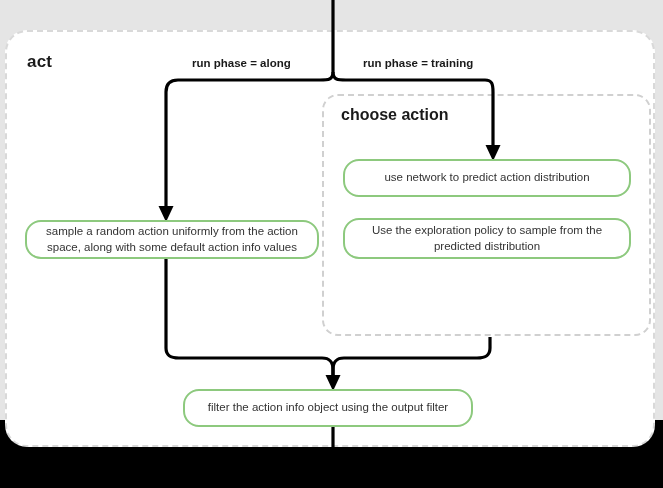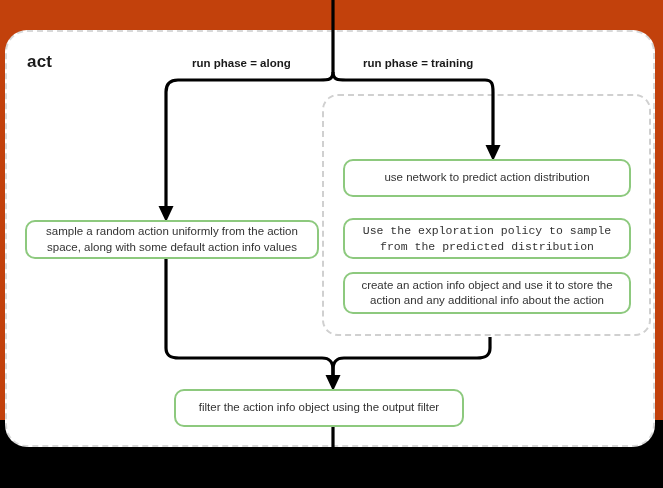--- a/index.html
+++ b/index.html
@@ -11,21 +11,21 @@
     width: 663px;
     height: 488px;
     overflow: hidden;
     font-family: "Liberation Sans", sans-serif;
   }
 
   #canvas {
     position: relative;
     width: 663px;
     height: 420px;
-    background: #c2410c;
+    background: #e5e5e5;
   }
 
   
   #act-container {
     position: absolute;
     left: 5px;
     top: 30px;
     width: 650px;
     height: 417px;
     background: #ffffff;
@@ -66,37 +66,37 @@
     font-weight: bold;
     color: #1a1a1a;
     line-height: 21px;
   }
 
   
   .gbox {
     position: absolute;
     background: #ffffff;
     border: 2px solid #8dc97e;
-    border-radius: 10px;
+    border-radius: 16px;
     box-sizing: border-box;
     display: flex;
     align-items: center;
     justify-content: center;
     text-align: center;
     color: #333333;
     font-size: 11.5px;
     line-height: 15.5px;
     padding: 2px 8px;
   }
 
   #box-sample      { left: 25px;  top: 220px; width: 294px; height: 39px; }
   #box-predict     { left: 343px; top: 159px; width: 288px; height: 38px; }
-  #box-explore     { left: 343px; top: 218px; width: 288px; height: 41px; font-family: Liberation Mono, monospace; }
+  #box-explore     { left: 343px; top: 218px; width: 288px; height: 41px; }
   #box-create      { left: 343px; top: 272px; width: 288px; height: 42px; }
-  #box-filter      { left: 174px; top: 389px; width: 290px; height: 38px; }
+  #box-filter      { left: 183px; top: 389px; width: 290px; height: 38px; }
 
   
   .edge-label {
     position: absolute;
     font-size: 11.5px;
     font-weight: bold;
     color: #1a1a1a;
     white-space: nowrap;
   }
   #label-heatup   { left: 192px; top: 57px; }
@@ -142,23 +142,23 @@
     <path class="edge" d="M 166,259 L 166,348 C 166,356 171,358 179,358 L 322,358 C 330,358 333,362 333,370 L 333,381"></path>
 
     <path class="edge" d="M 490,337 L 490,348 C 490,356 485,358 477,358 L 344,358 C 336,358 333,362 333,370 L 333,381"></path>
 
     <polygon class="arrowhead" points="333,391 325.5,375 340.5,375"></polygon>
 
     <path class="edge" d="M 333,427 L 333,488"></path>
   </svg>
 
   <div id="act-title">act</div>
+  <div id="choose-action-title">choose action</div>
 
   <div class="edge-label" id="label-heatup">run phase = along</div>
   <div class="edge-label" id="label-training">run phase = training</div>
 
   <div class="gbox" id="box-sample">sample a random action uniformly from the action space, along with some default action info values</div>
   <div class="gbox" id="box-predict">use network to predict action distribution</div>
   <div class="gbox" id="box-explore">Use the exploration policy to sample from the predicted distribution</div>
-  <div class="gbox" id="box-create">create an action info object and use it to store the action and any additional info about the action</div>
   <div class="gbox" id="box-filter">filter the action info object using the output filter</div>
 
 </div>
 
 </body></html>

